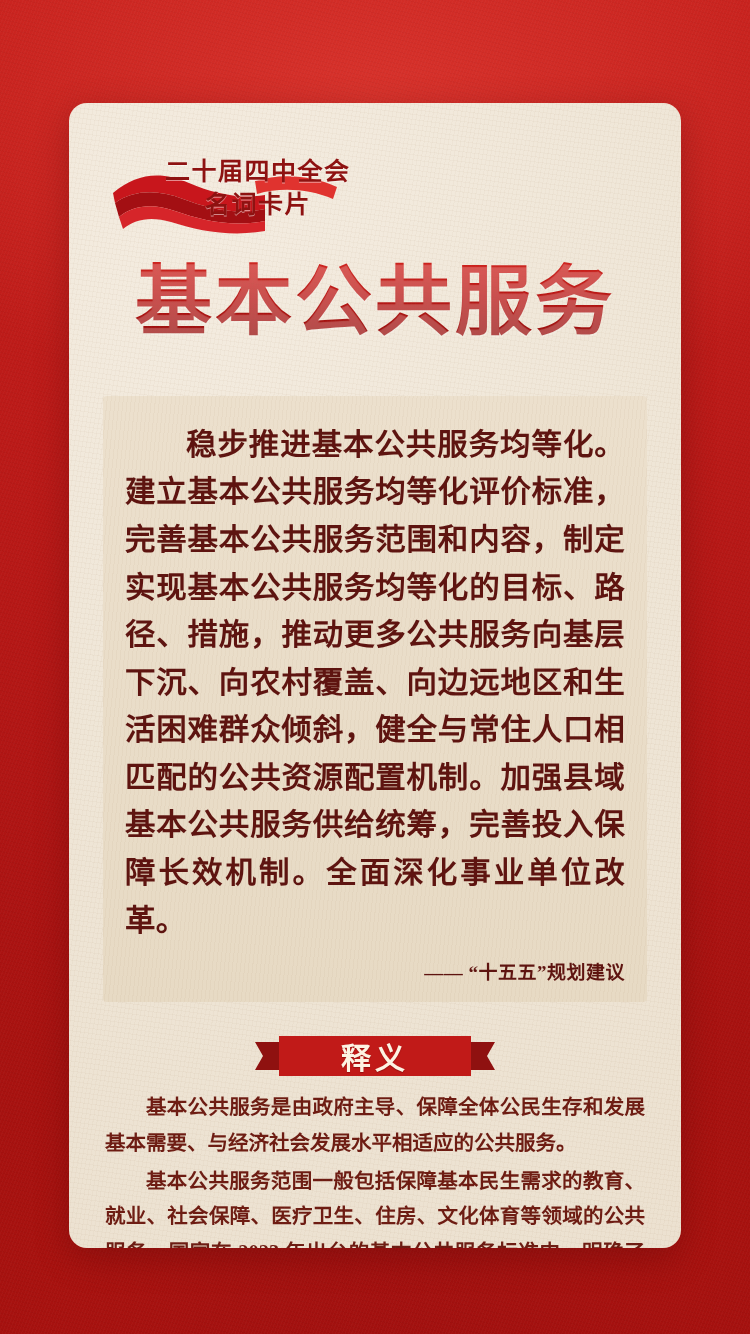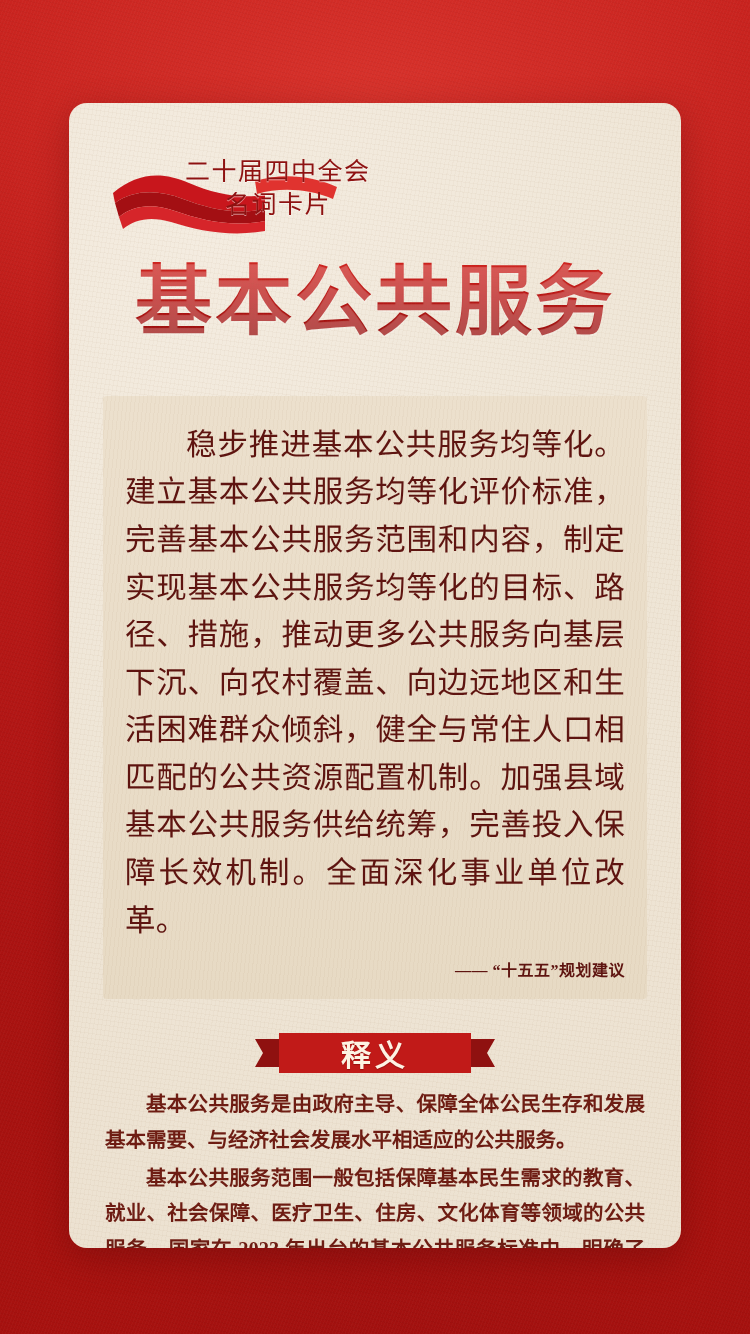--- a/index.html
+++ b/index.html
@@ -70,25 +70,25 @@
   }
   .ribbon-svg {
     position: absolute;
     left: 36px;
     top: 10px;
     width: 300px;
     height: 96px;
   }
   .ribbon-text {
     position: absolute;
-    left: 116px;
+    left: 96px;
     top: 18px;
     width: 300px;
     color: #8e1211;
-    font-weight: normal;
+    font-weight: bold;
     line-height: 1.32;
     letter-spacing: 1.5px;
     font-size: 25px;
     text-shadow: 0 1px 0 rgba(255,255,255,.5);
   }
   .ribbon-line2 {
     padding-left: 40px;
   }
 
   
@@ -124,28 +124,28 @@
       repeating-linear-gradient(96deg, rgba(150,110,70,0.05) 0 1px, rgba(0,0,0,0) 1px 4px);
   }
   #quote-text {
     position: relative;
     font-size: 30.5px;
     line-height: 1.56;
     color: #5e1410;
     text-align: justify;
     text-justify: inter-character;
     text-indent: 2em;
-    font-weight: 400;
+    font-weight: 700;
     letter-spacing: .2px;
   }
   #quote-source {
     position: relative;
     margin-top: 12px;
     text-align: right;
-    font-size: 16px;
+    font-size: 19px;
     color: #5e1410;
     font-weight: 600;
     letter-spacing: .5px;
   }
 
   
   #def-banner-wrap {
     margin: 34px auto 0 auto;
     width: 240px;
     height: 40px;

